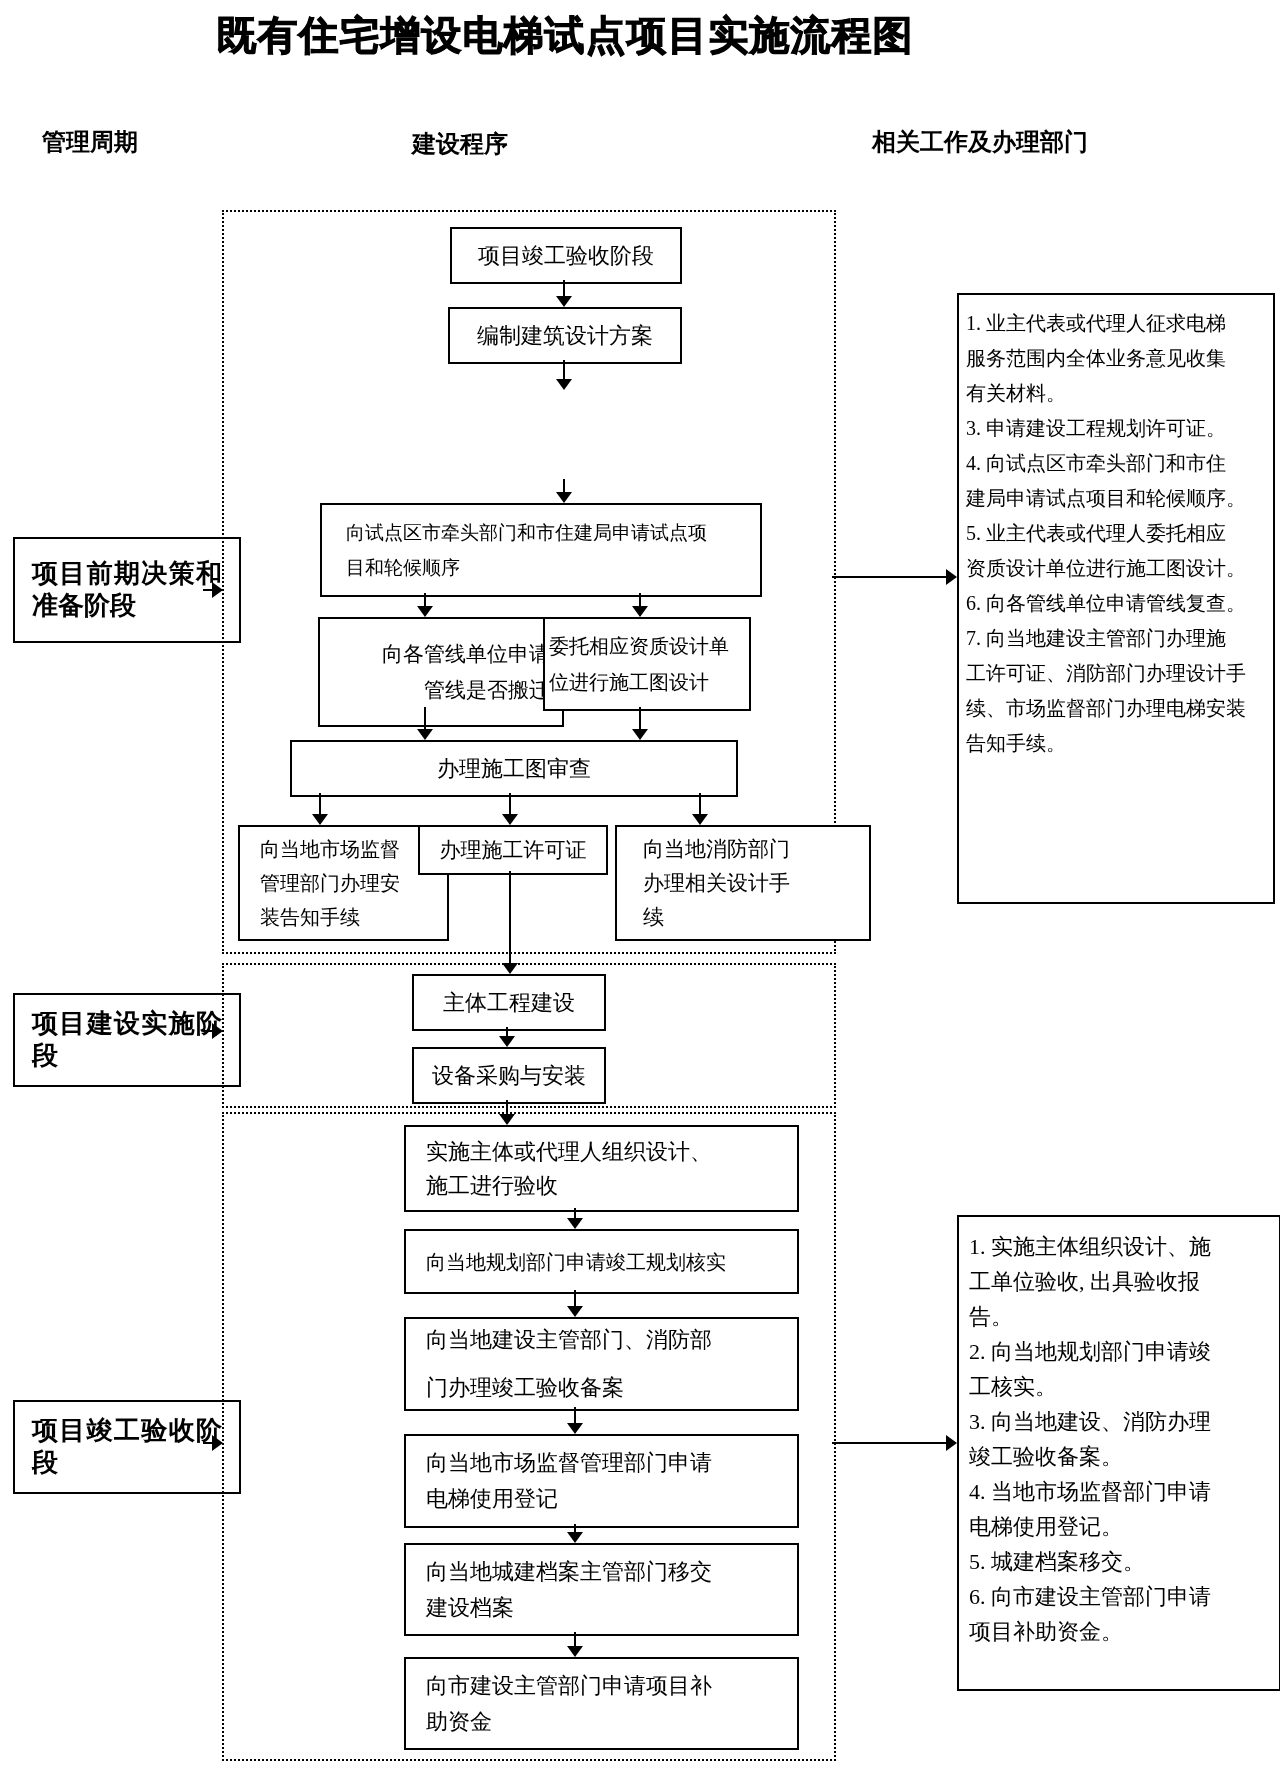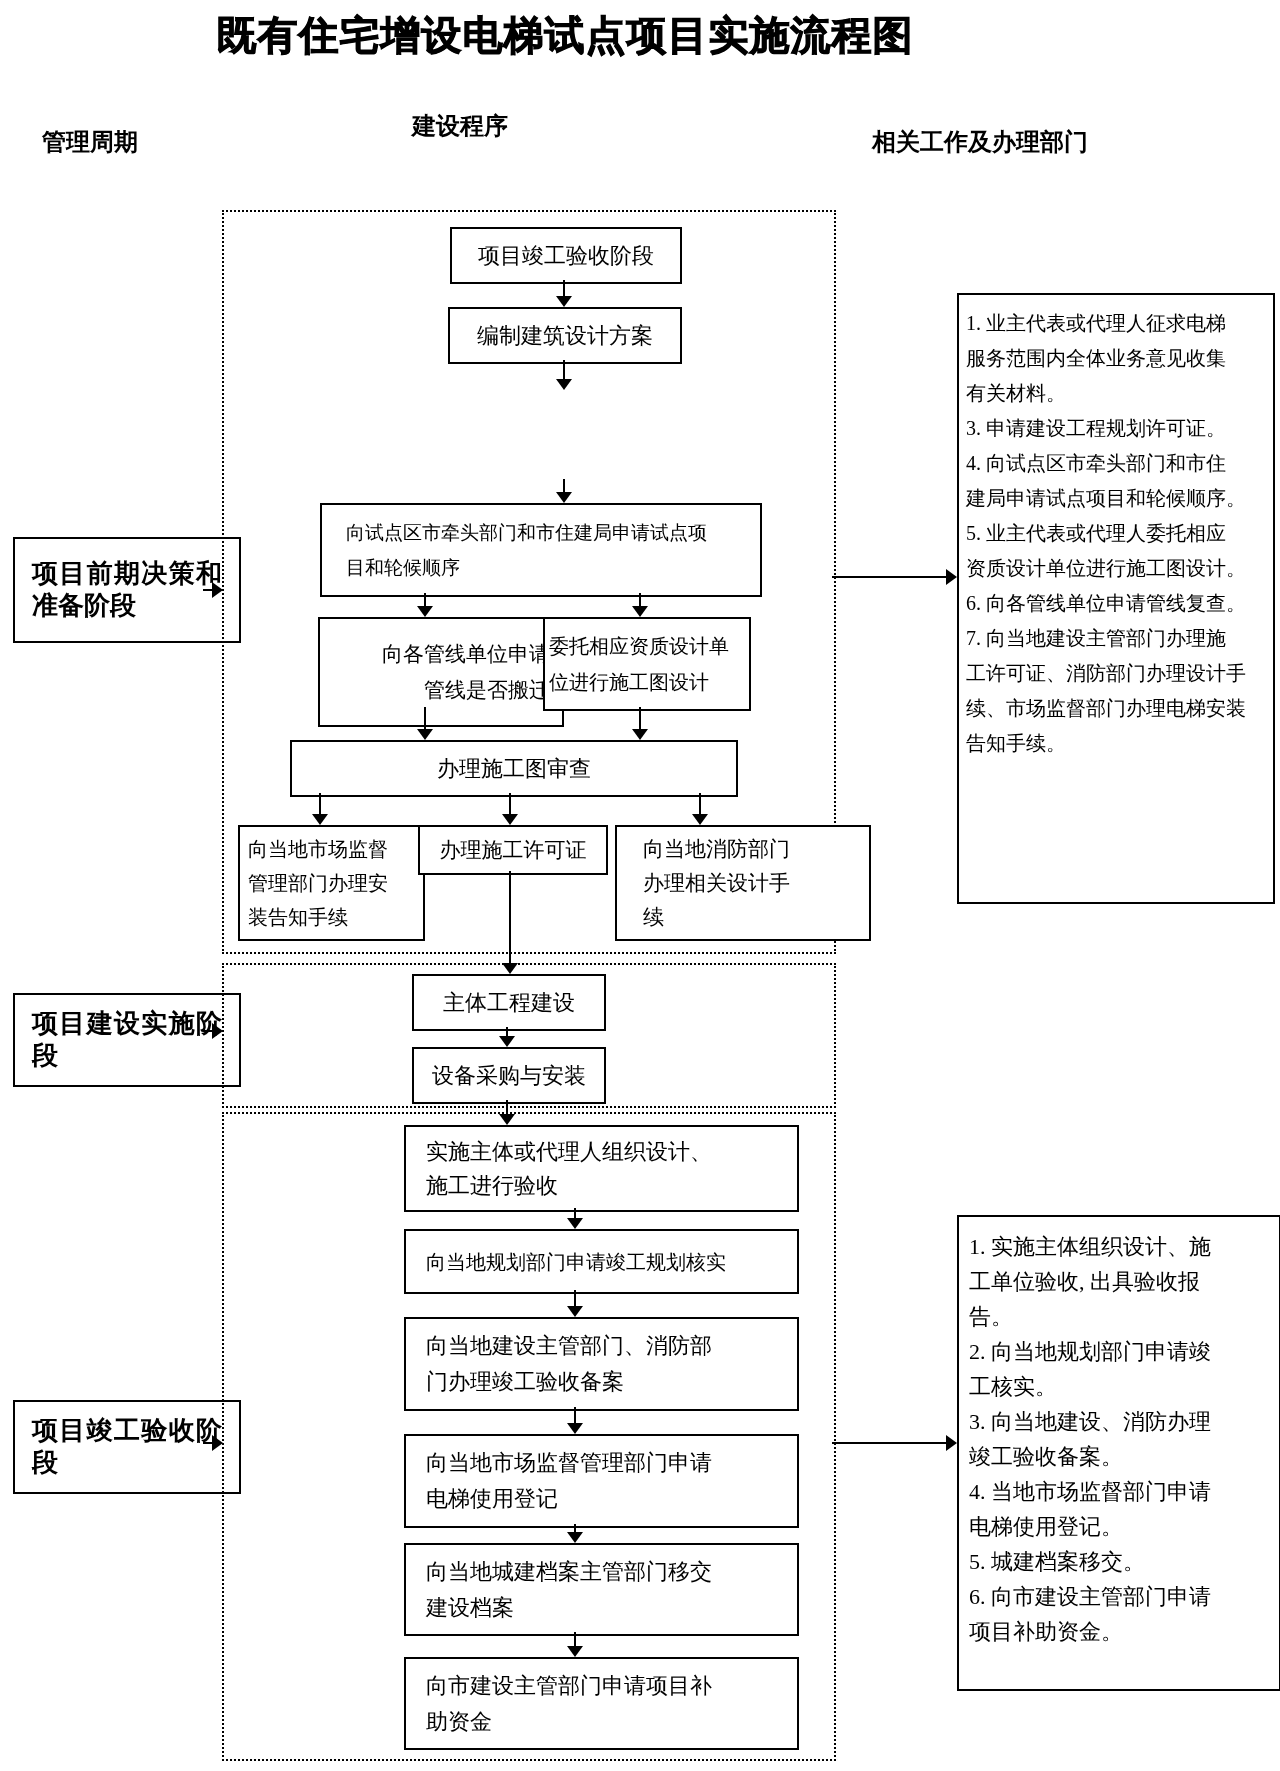--- a/index.html
+++ b/index.html
@@ -33,21 +33,21 @@
              border-top:8px solid transparent;border-bottom:8px solid transparent;border-left:11px solid #000;}
 </style>
 </head>
 <body>
 
 <div id="canvas">
 
   <div class="title">既有住宅增设电梯试点项目实施流程图</div>
 
   <div class="colhead" style="left:42px;top:126px;">管理周期</div>
-  <div class="colhead" style="left:412px;top:110px;text-align:right;">建设程序</div>
+  <div class="colhead" style="left:412px;top:128px;text-align:right;">建设程序</div>
   <div class="colhead" style="left:872px;top:126px;">相关工作及办理部门</div>
 
   <div class="dotted" style="left:222px;top:210px;width:610px;height:740px;"></div>
   <div class="dotted" style="left:222px;top:963px;width:610px;height:141px;"></div>
   <div class="dotted" style="left:222px;top:1112px;width:610px;height:645px;"></div>
 
   <div class="stage" style="left:13px;top:537px;width:190px;height:102px;">
     <div class="t">项目前期决策和准备阶段</div>
   </div>
   <div class="stage" style="left:13px;top:993px;width:190px;height:90px;">
@@ -94,21 +94,21 @@
   <div class="av" style="left:417px;top:707px;height:33px;"></div>
   <div class="av" style="left:632px;top:707px;height:33px;"></div>
 
   <div class="fb center" style="left:290px;top:740px;width:444px;height:53px;">
     <div class="t">办理施工图审查</div>
   </div>
   <div class="av" style="left:312px;top:793px;height:32px;"></div>
   <div class="av" style="left:502px;top:793px;height:32px;"></div>
   <div class="av" style="left:692px;top:793px;height:32px;"></div>
 
-  <div class="fb" style="left:238px;top:825px;width:167px;height:112px;padding:0 8px;font-size:20px;line-height:34px;">
+  <div class="fb" style="left:238px;top:825px;width:167px;height:112px;padding:0 20px;font-size:20px;line-height:34px;">
     <div class="t">向当地市场监督
 管理部门办理安
 装告知手续</div>
   </div>
   <div class="fb center" style="left:418px;top:825px;width:186px;height:46px;font-size:21px;">
     <div class="t">办理施工许可证</div>
   </div>
   <div class="fb" style="left:615px;top:825px;width:200px;height:112px;padding:0 26px;font-size:21px;line-height:34px;">
     <div class="t">向当地消防部门
 办理相关设计手
@@ -130,21 +130,21 @@
     <div class="t">实施主体或代理人组织设计、
 施工进行验收</div>
   </div>
   <div class="av" style="left:567px;top:1208px;height:21px;"></div>
 
   <div class="fb" style="left:404px;top:1229px;width:351px;height:61px;padding:0 20px;font-size:20px;">
     <div class="t">向当地规划部门申请竣工规划核实</div>
   </div>
   <div class="av" style="left:567px;top:1290px;height:27px;"></div>
 
-  <div class="fb" style="left:404px;top:1317px;width:351px;height:90px;padding:0 20px;line-height:36px;align-items:center;">
+  <div class="fb" style="left:404px;top:1317px;width:351px;height:90px;padding:0 20px;line-height:48px;align-items:center;">
     <div class="t">向当地建设主管部门、消防部
 门办理竣工验收备案</div>
   </div>
   <div class="av" style="left:567px;top:1407px;height:27px;"></div>
 
   <div class="fb" style="left:404px;top:1434px;width:351px;height:90px;padding:0 20px;line-height:36px;">
     <div class="t">向当地市场监督管理部门申请
 电梯使用登记</div>
   </div>
   <div class="av" style="left:567px;top:1524px;height:19px;"></div>

